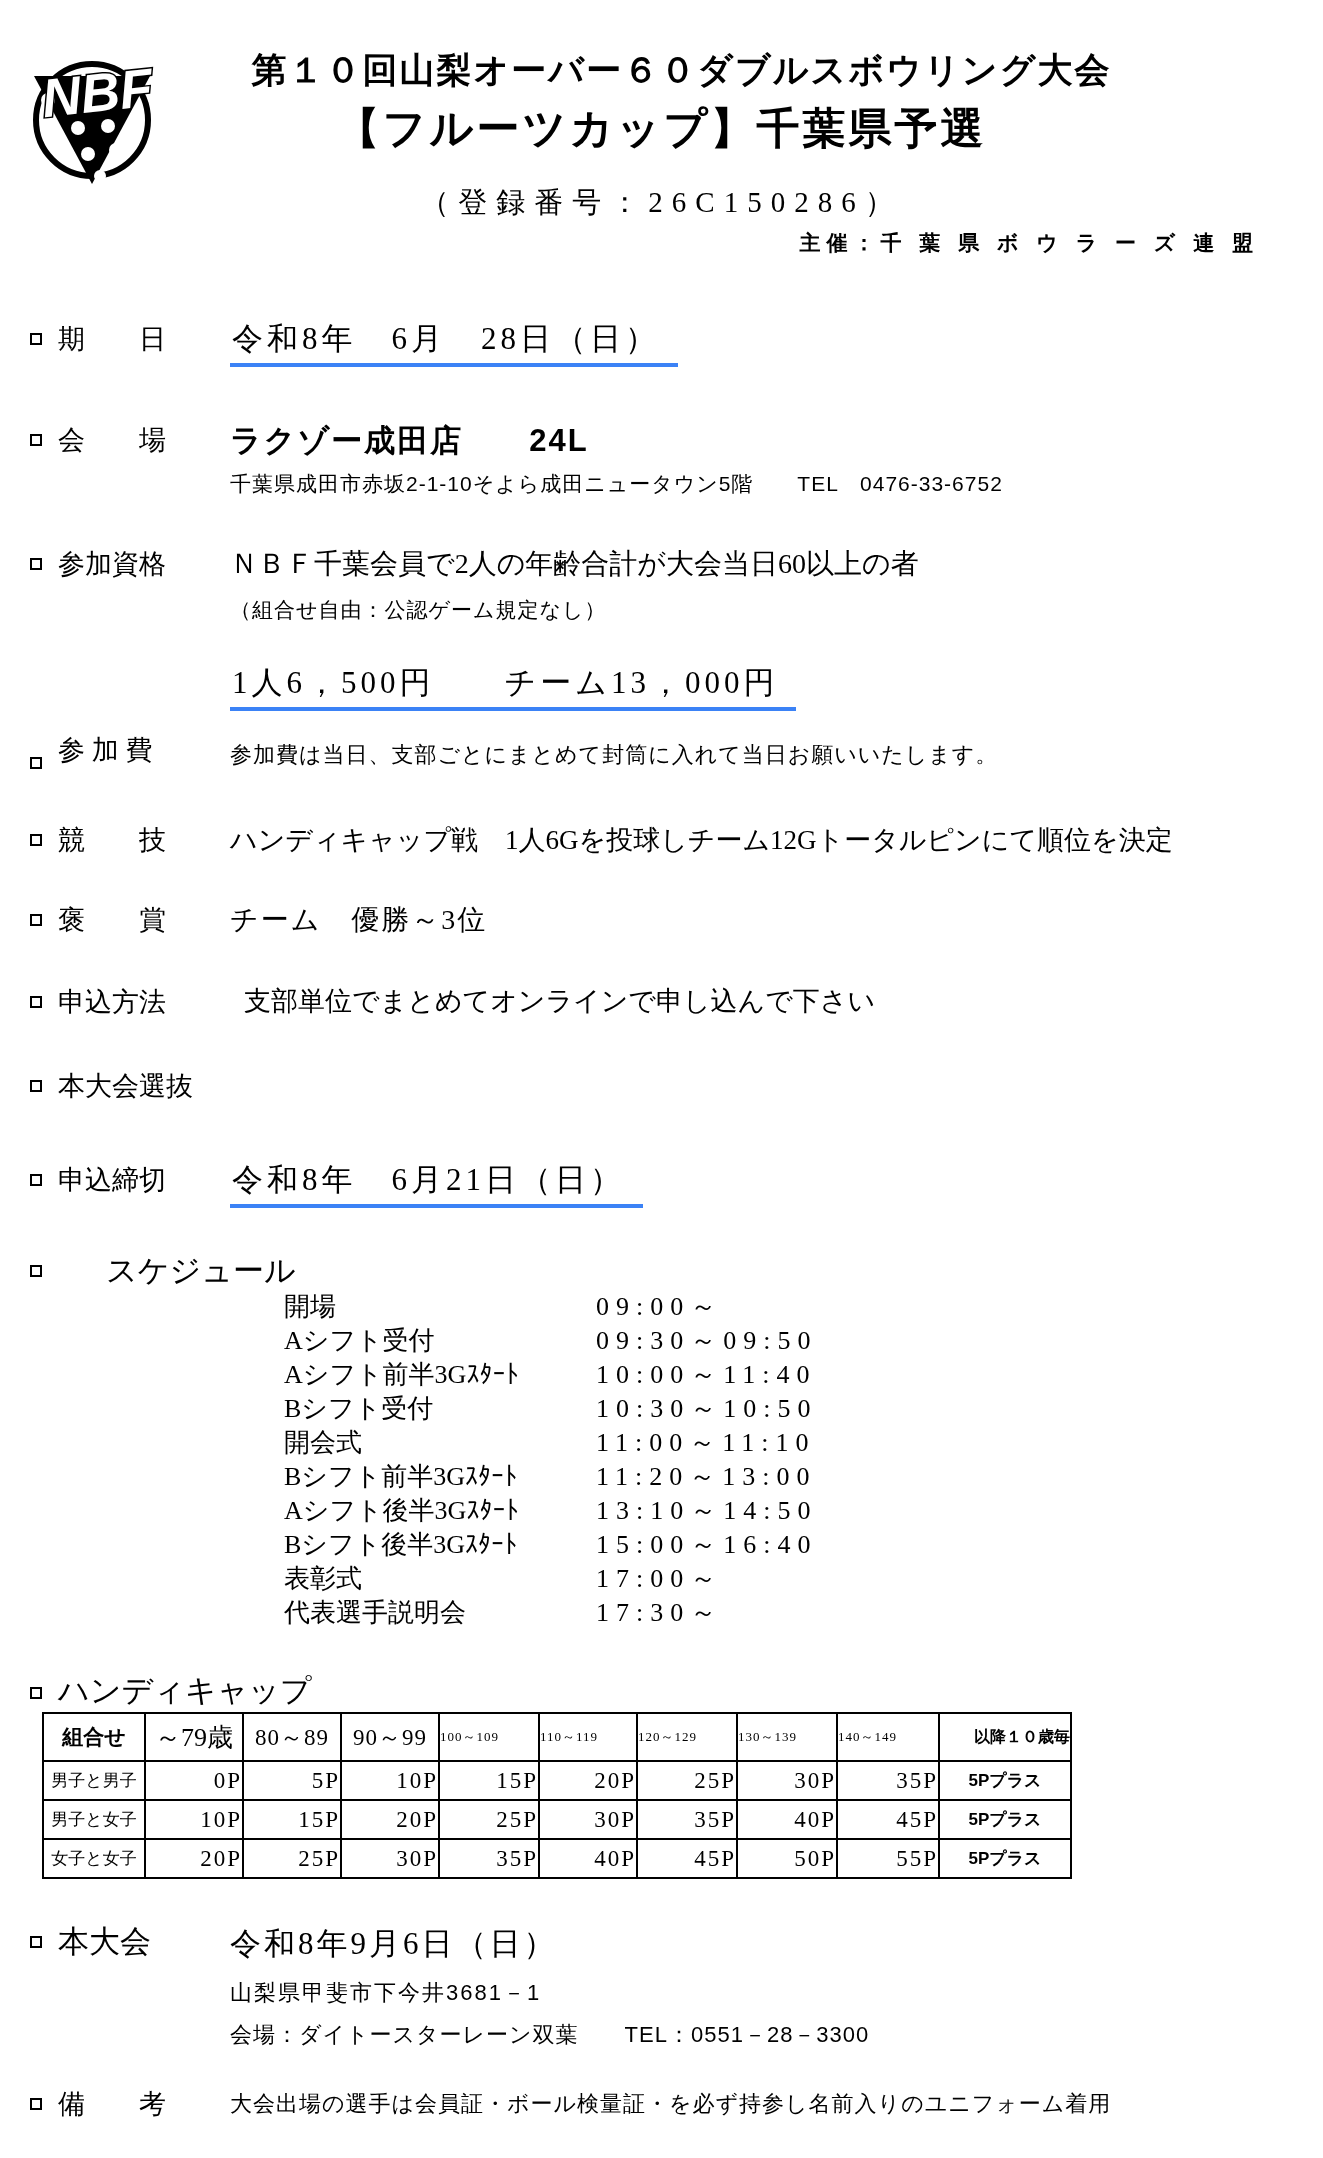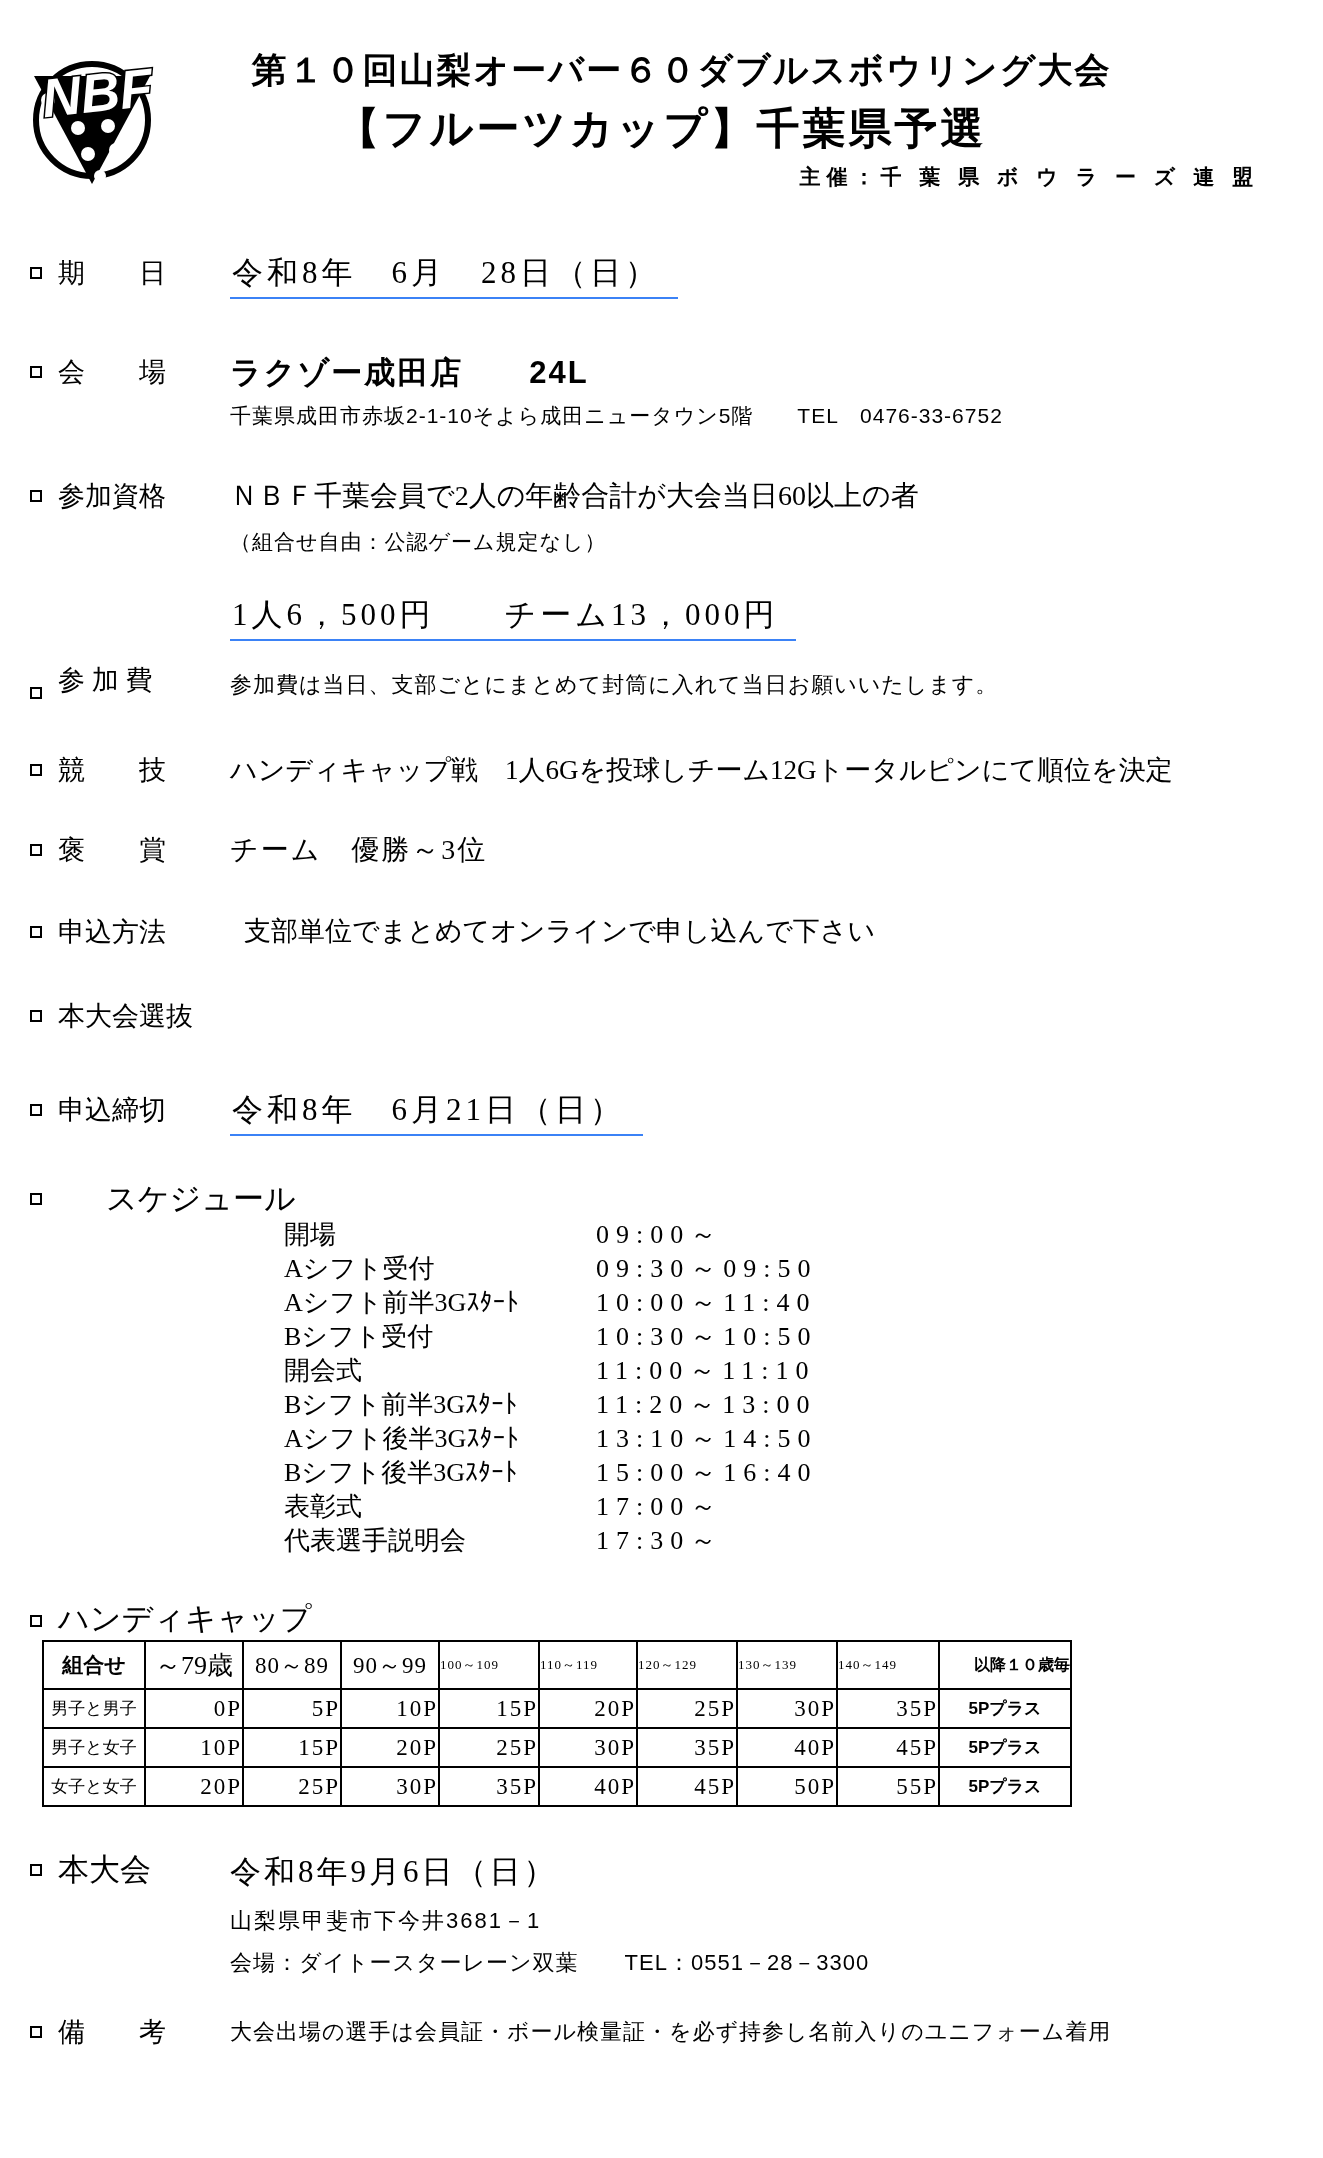--- a/index.html
+++ b/index.html
@@ -17,21 +17,21 @@
   .registration{text-align:center;font-size:29px;letter-spacing:9px;line-height:36px;margin-top:30px;}
   .organizer{text-align:right;padding-right:64px;font-size:21px;letter-spacing:6px;line-height:26px;margin-top:10px;font-weight:bold;}
 
   
   .sec{display:flex;align-items:flex-start;padding-left:30px;}
   .bullet{width:12px;height:12px;border:2px solid #000;box-sizing:border-box;margin-top:13px;flex:none;}
   .sec-label{width:172px;margin-left:16px;font-size:27px;line-height:38px;flex:none;white-space:pre;}
   .sec-label.big{font-size:31px;width:auto;min-width:172px;}
   .sec-content{flex:1;min-width:0;}
 
-  .ul{display:inline-block;border-bottom:2px solid #3b82f6;padding:0 18px 5px 2px;}
+  .ul{display:inline-block;border-bottom:4px solid #3b82f6;padding:0 18px 5px 2px;}
   .v-date{font-size:31px;line-height:38px;letter-spacing:4px;}
   .v-venue-name{font-size:31px;line-height:40px;font-weight:bold;letter-spacing:2px;}
   .v-addr{font-size:21px;line-height:26px;margin-top:10px;letter-spacing:1px;}
   .v-elig{font-size:28px;line-height:38px;}
   .v-note{font-size:21px;line-height:26px;margin-top:14px;letter-spacing:1px;}
   .v-fee{font-size:31px;line-height:39px;letter-spacing:4px;}
   .v-fee-note{font-size:22px;line-height:28px;margin-top:30px;letter-spacing:1px;}
   .v-comp{font-size:27px;line-height:38px;}
   .v-prize{font-size:28px;line-height:38px;letter-spacing:2px;}
   .v-app{font-size:27px;line-height:36px;padding-left:14px;}
@@ -92,20 +92,21 @@
     <circle cx="82" cy="90" r="7" fill="#fff"></circle>
     <circle cx="110" cy="88" r="7" fill="#fff"></circle>
     <circle cx="62" cy="118" r="7" fill="#fff"></circle>
     <circle cx="90" cy="114" r="7" fill="#fff"></circle>
     <circle cx="74" cy="140" r="6" fill="#fff"></circle>
     <text x="16" y="76" transform="rotate(-6 66 60)" style="font-family:'Liberation Sans','DejaVu Sans',sans-serif;font-weight:bold;font-style:italic;font-size:54px;fill:#fff;stroke:#000;stroke-width:3;paint-order:stroke;">NBF</text>
   </svg>
 
   <div class="title1">第１０回山梨オーバー６０ダブルスボウリング大会</div>
   <div class="title2">【フルーツカップ】千葉県予選</div>
+  <div class="registration">（登録番号：26C150286）</div>
   <div class="organizer gothic">主催：千 葉 県 ボ ウ ラ ー ズ 連 盟</div>
 
   <div class="sec m-date">
     <span class="bullet"></span>
     <span class="sec-label">期　　日</span>
     <div class="sec-content">
       <span class="v-date ul">令和8年　6月　28日（日）</span>
     </div>
   </div>
 

